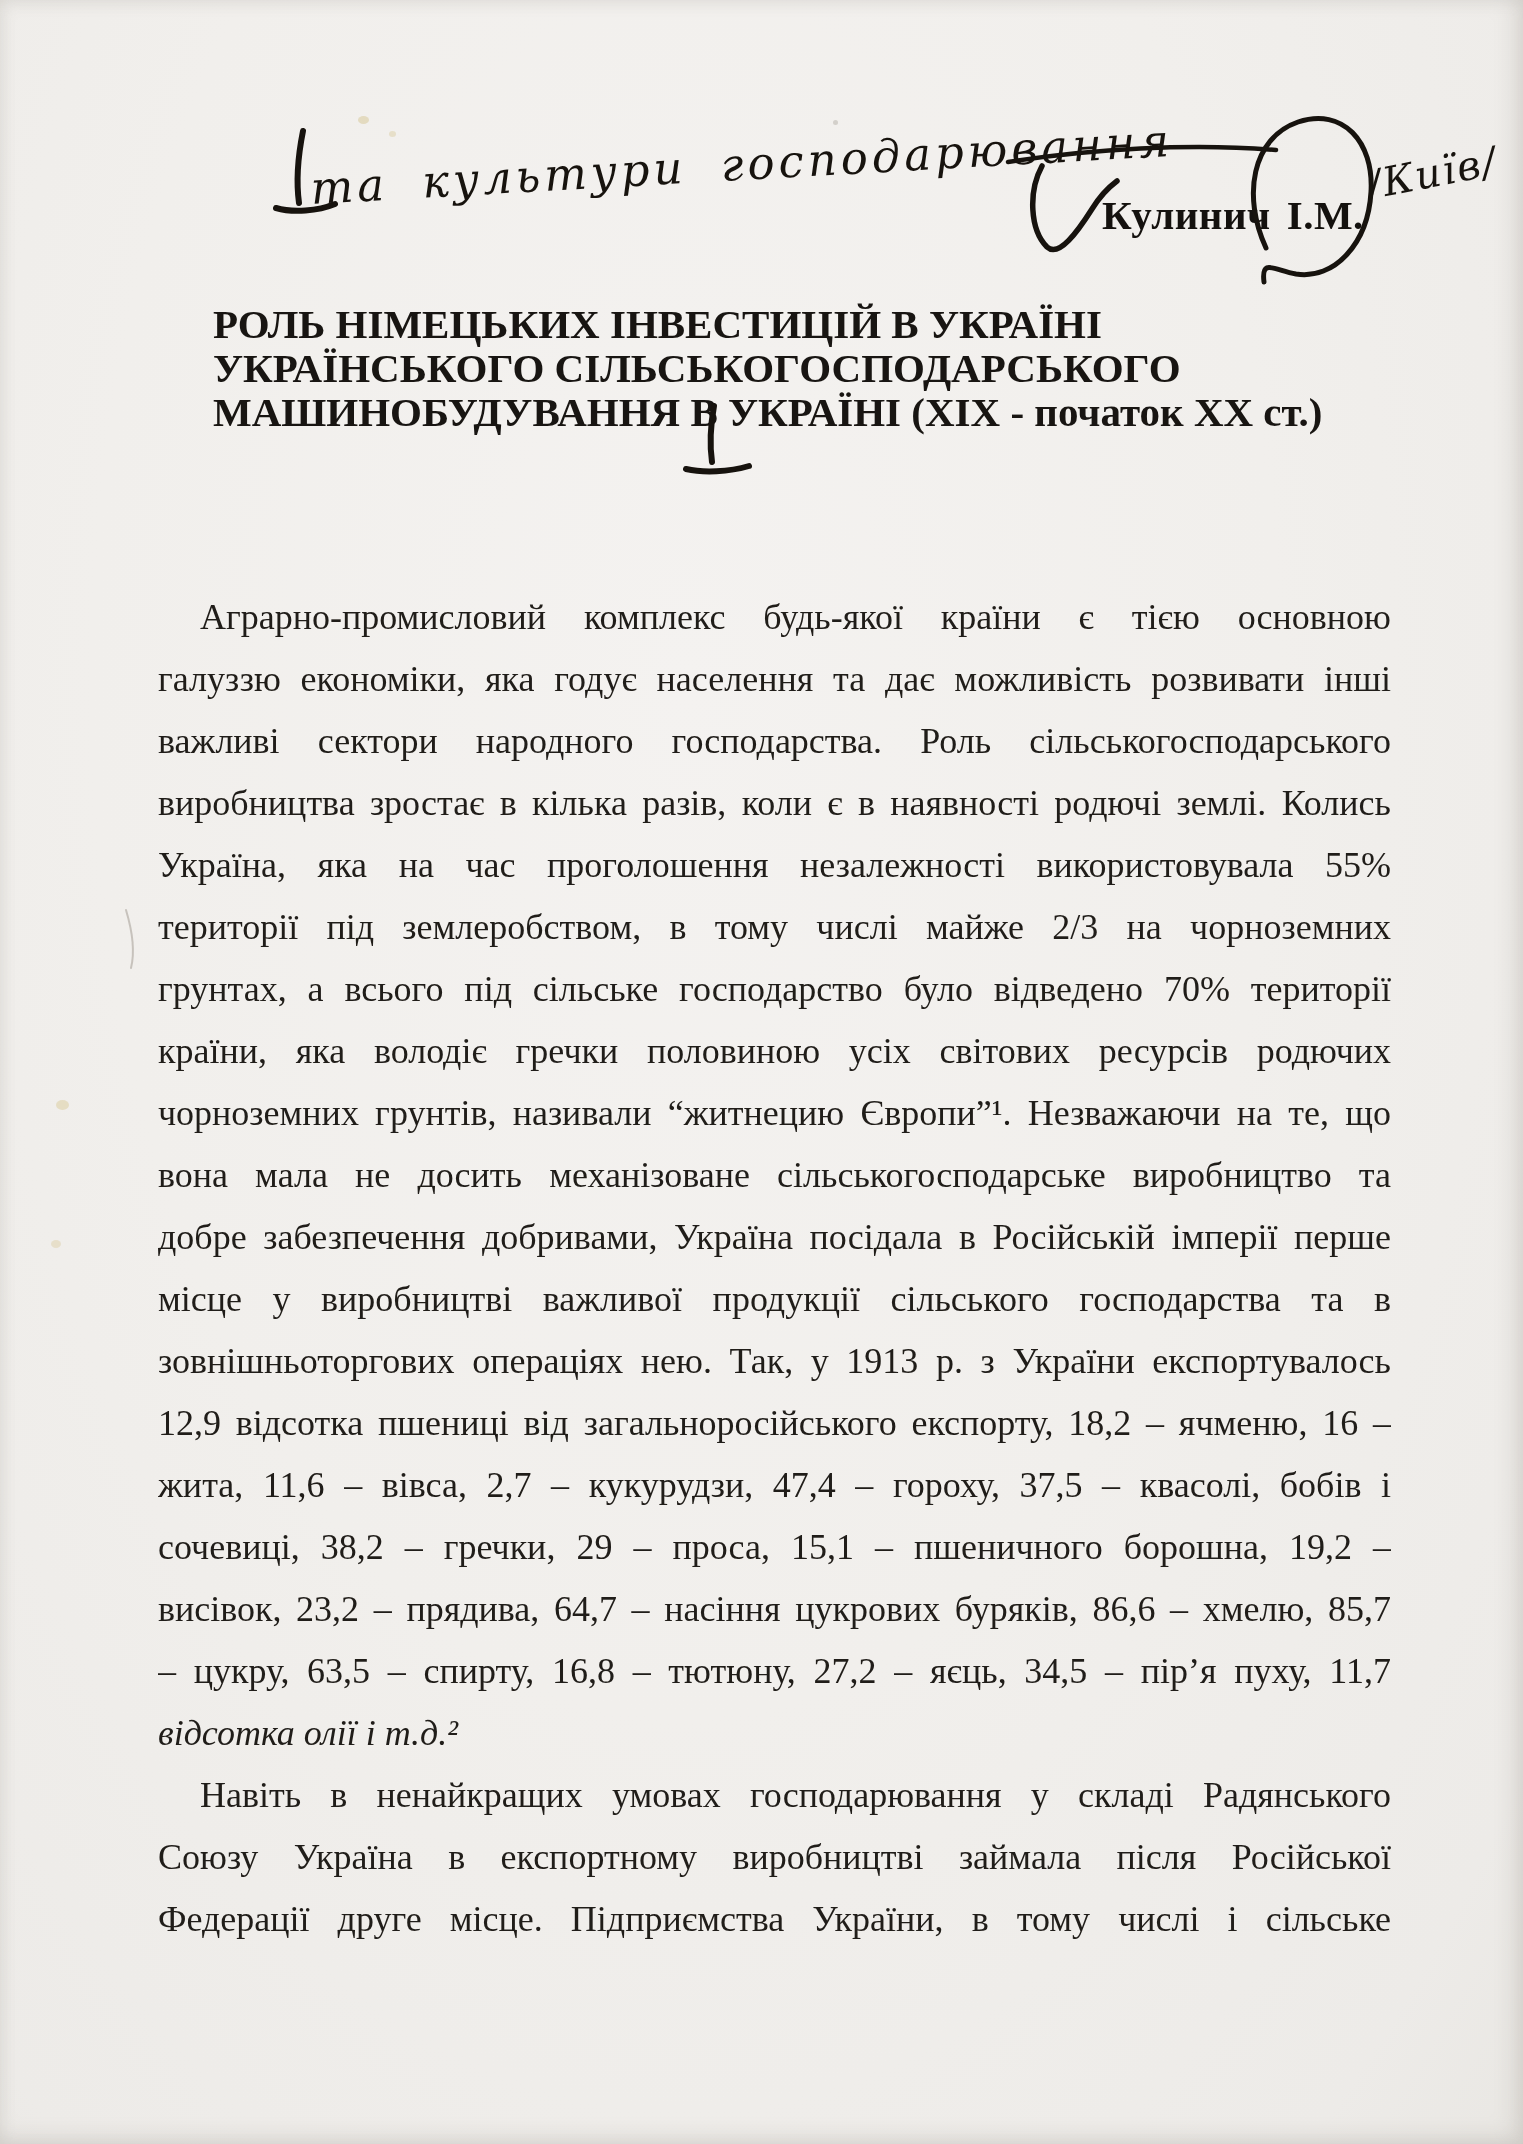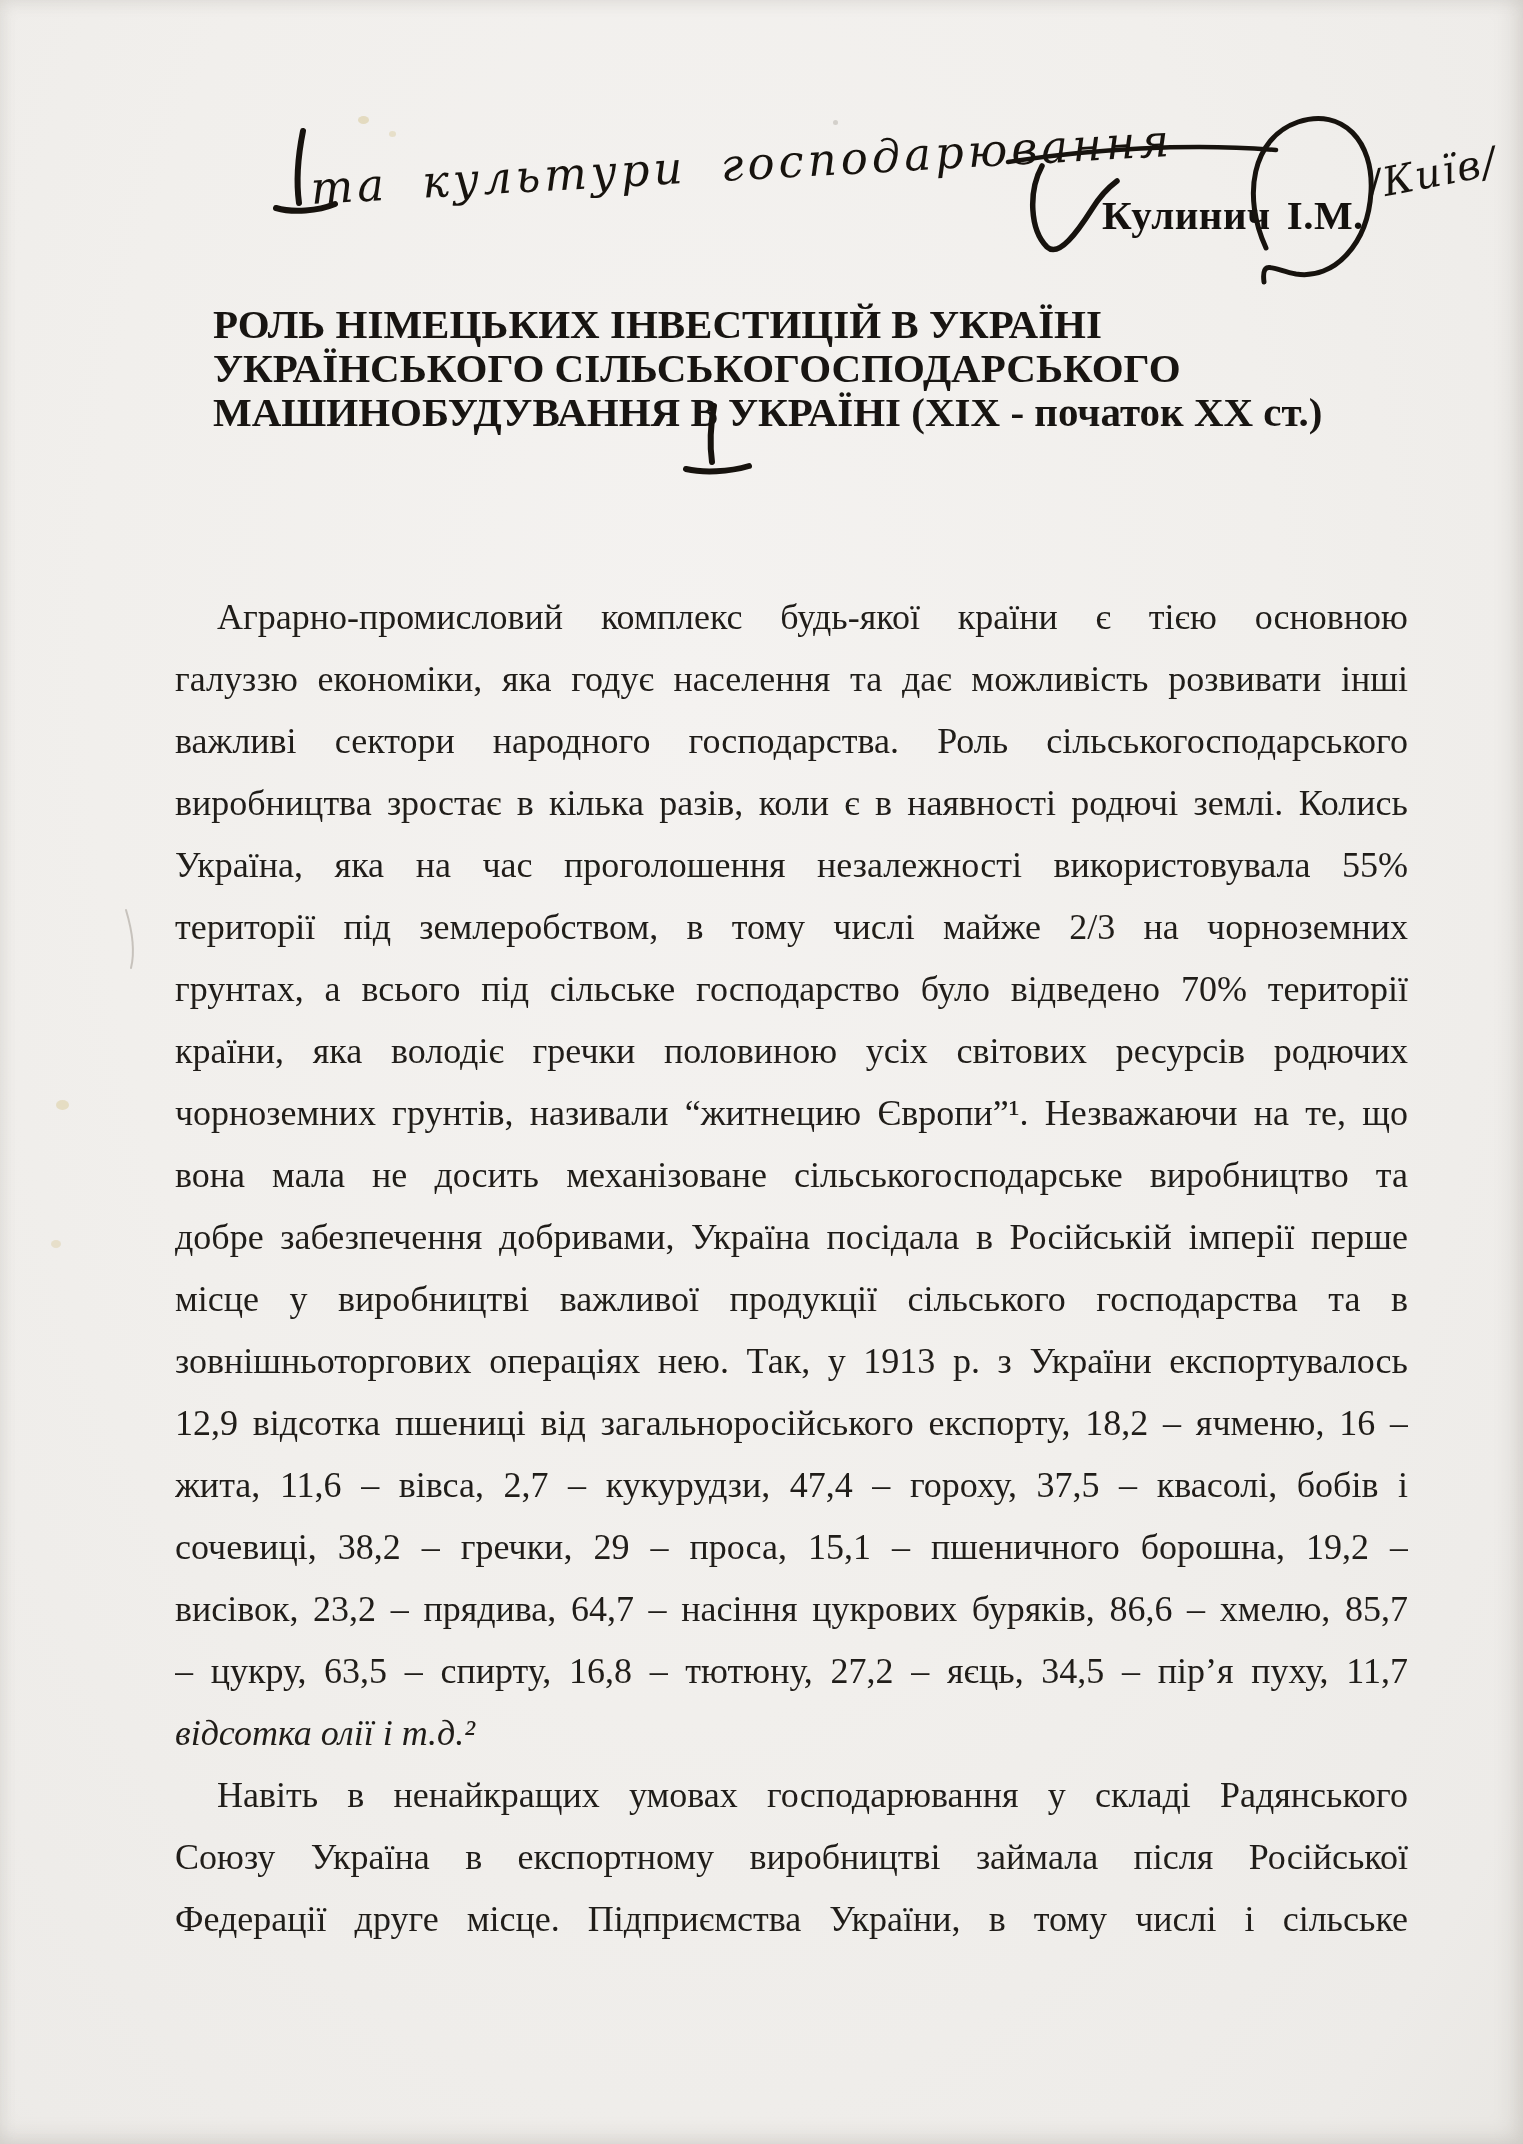--- a/index.html
+++ b/index.html
@@ -46,21 +46,21 @@
   
   .title{
     position:absolute;left:213px;top:302px;width:1160px;
     font-weight:bold;font-size:41px;color:#181512;
   }
   .t-line{height:44px;line-height:44px;white-space:nowrap;}
 
   
   .body-text{
     position:absolute;left:158px;top:586px;width:1233px;
-    font-size:36px;color:#201d19;margin-left:17px;
+    font-size:36px;color:#201d19;
   }
   .line{
     height:62px;line-height:62px;overflow:hidden;
     text-align:justify;text-align-last:justify;
   }
   .line.first{text-indent:42px;}
   .line.endpara{text-align-last:left;font-style:italic;}
 
   svg.pen{position:absolute;left:0;top:0;z-index:5;pointer-events:none;}
   .pen path{fill:none;stroke:#17130e;stroke-linecap:round;stroke-linejoin:round;}

